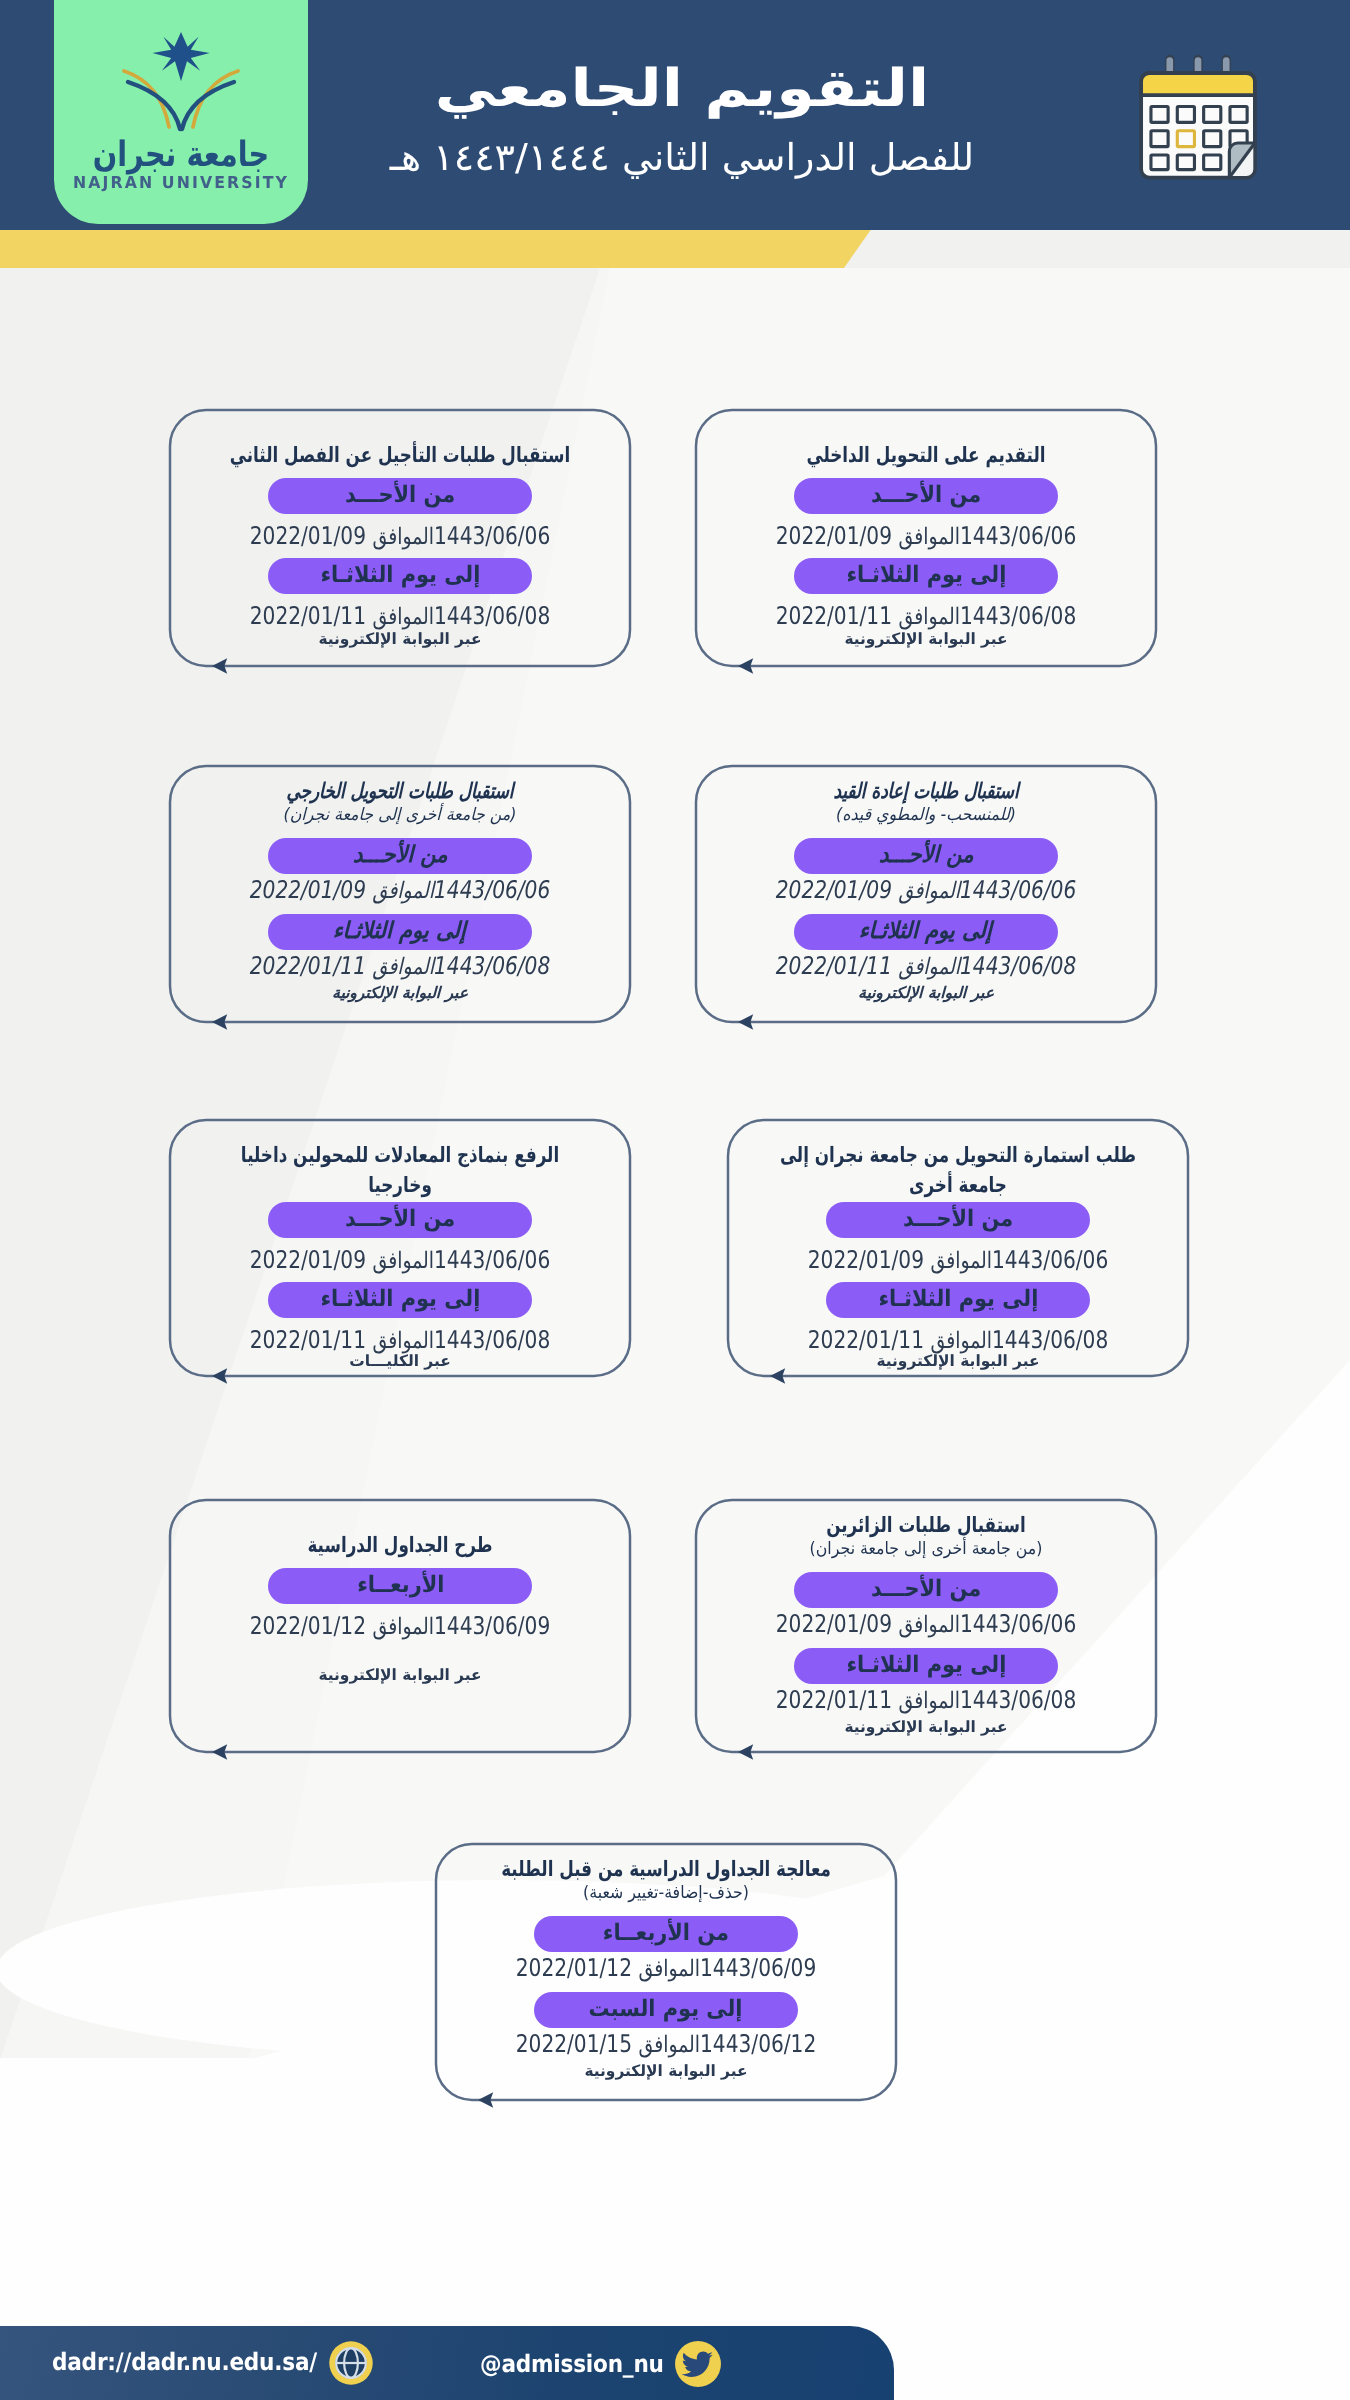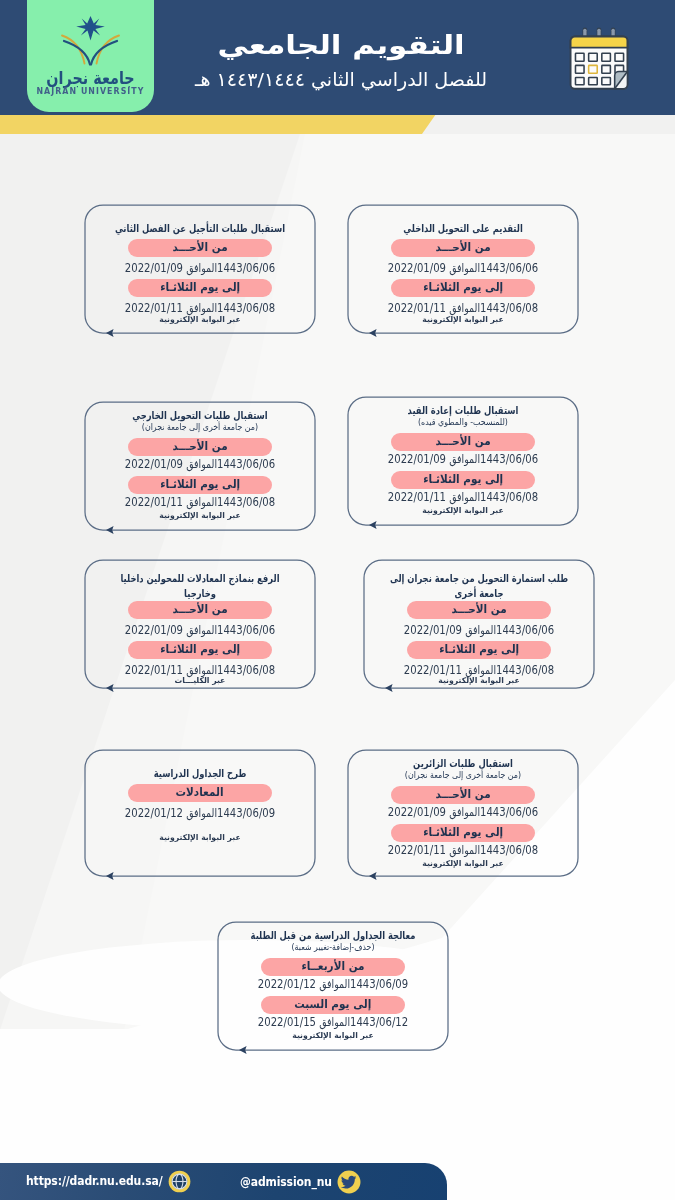--- a/index.html
+++ b/index.html
@@ -35,22 +35,22 @@
 
   
   .card{position:absolute;box-sizing:border-box;background:transparent;z-index:3;}
   .card-frame{position:absolute;left:-4px;top:-4px;overflow:visible;}
   .card-inner{position:absolute;left:0;top:0;width:100%;height:100%;box-sizing:border-box;
     font-family:"DejaVu Sans Condensed","DejaVu Sans",sans-serif;}
   .c-title{position:absolute;left:50%;transform:translateX(-50%) scaleX(.88);font-size:10.6px;
     font-weight:bold;color:#1f3350;text-align:center;line-height:1.42;width:196px;}
   .c-sub{position:absolute;left:50%;transform:translateX(-50%) scaleX(1.02);font-size:8.6px;
     font-weight:normal;color:#1f3350;text-align:center;line-height:1.2;width:240px;}
-  .pill{position:absolute;left:50%;transform:translateX(-50%);background:#fca5a5;border-radius:9px;
-    height:18px;width:144px;display:flex;align-items:center;justify-content:center;overflow:hidden;text-align:right;}
+  .pill{position:absolute;left:50%;transform:translateX(-50%);background:#8b5cf6;border-radius:9px;
+    height:18px;width:132px;display:flex;align-items:center;justify-content:center;overflow:hidden;text-align:right;}
   .pill span{font-size:11.4px;font-weight:bold;color:#1f3350;line-height:1;transform:scaleX(1.02);white-space:nowrap;}
   .dates{position:absolute;left:50%;transform:translateX(-50%) scaleX(.92);font-size:12.2px;
     color:#2d3c50;line-height:1.15;direction:rtl;white-space:nowrap;}
   .dates .num{direction:ltr;unicode-bidi:embed;}
   .dates .mw{font-size:11.4px;}
   .via{position:absolute;left:50%;transform:translateX(-50%) scaleX(1.1);font-size:7.8px;
     color:#2A3A52;line-height:1.2;white-space:nowrap;font-weight:bold;}
 
   
   .footer{position:absolute;left:0;top:1163px;width:447px;height:37px;
@@ -169,40 +169,40 @@
             <span>من الأحـــد</span>
           </div>
           <div class="dates" style="top:56px"><span class="num">1443/06/06</span><span class="mw">الموافق</span> <span class="num">2022/01/09</span></div>
           <div class="pill" style="top:74px">
             <span>إلى يوم الثلاثـاء</span>
           </div>
           <div class="dates" style="top:96px"><span class="num">1443/06/08</span><span class="mw">الموافق</span> <span class="num">2022/01/11</span></div>
           <div class="via" style="top:109.5px">عبر البوابة الإلكترونية</div>
         </div>
       </div>
-      <div class="card" style="left: 85px; top: 402px; width: 230px; height: 128px;">
+      <div class="card" style="left: 85px; top: 383px; width: 230px; height: 128px; font-style: italic;">
         <svg class="card-frame" width="238" height="136" viewBox="0 0 238 136">
           <path d="M 22 4 H 216 A 18 18 0 0 1 234 22 V 114 A 18 18 0 0 1 216 132 H 22 A 18 18 0 0 1 4 114 V 22 A 18 18 0 0 1 22 4 Z" fill="none" stroke="#5b6d86" stroke-width="1.25"></path>
           <path d="M 25 132 L 32.6 128.1 L 31.2 132 L 32.6 135.9 Z" fill="#2c4261" stroke="none"></path>
         </svg>
         <div class="card-inner">
           <div class="c-title" style="top:6px;">استقبال طلبات التحويل الخارجي</div>
           <div class="c-sub" style="top:20px">(من جامعة أخرى إلى جامعة نجران)</div>
           <div class="pill" style="top:36px">
             <span>من الأحـــد</span>
           </div>
           <div class="dates" style="top:55px"><span class="num">1443/06/06</span><span class="mw">الموافق</span> <span class="num">2022/01/09</span></div>
           <div class="pill" style="top:74px">
             <span>إلى يوم الثلاثـاء</span>
           </div>
           <div class="dates" style="top:93px"><span class="num">1443/06/08</span><span class="mw">الموافق</span> <span class="num">2022/01/11</span></div>
           <div class="via" style="top:109px">عبر البوابة الإلكترونية</div>
         </div>
       </div>
-      <div class="card" style="left: 348px; top: 397px; width: 230px; height: 128px;">
+      <div class="card" style="left: 348px; top: 383px; width: 230px; height: 128px; font-style: italic;">
         <svg class="card-frame" width="238" height="136" viewBox="0 0 238 136">
           <path d="M 22 4 H 216 A 18 18 0 0 1 234 22 V 114 A 18 18 0 0 1 216 132 H 22 A 18 18 0 0 1 4 114 V 22 A 18 18 0 0 1 22 4 Z" fill="none" stroke="#5b6d86" stroke-width="1.25"></path>
           <path d="M 25 132 L 32.6 128.1 L 31.2 132 L 32.6 135.9 Z" fill="#2c4261" stroke="none"></path>
         </svg>
         <div class="card-inner">
           <div class="c-title" style="top:6px;">استقبال طلبات إعادة القيد</div>
           <div class="c-sub" style="top:20px">(للمنسحب- والمطوي قيده)</div>
           <div class="pill" style="top:36px">
             <span>من الأحـــد</span>
           </div>
@@ -251,21 +251,21 @@
         </div>
       </div>
       <div class="card" style="left: 85px; top: 750px; width: 230px; height: 126px;">
         <svg class="card-frame" width="238" height="134" viewBox="0 0 238 134">
           <path d="M 22 4 H 216 A 18 18 0 0 1 234 22 V 112 A 18 18 0 0 1 216 130 H 22 A 18 18 0 0 1 4 112 V 22 A 18 18 0 0 1 22 4 Z" fill="none" stroke="#5b6d86" stroke-width="1.25"></path>
           <path d="M 25 130 L 32.6 126.1 L 31.2 130 L 32.6 133.9 Z" fill="#2c4261" stroke="none"></path>
         </svg>
         <div class="card-inner">
           <div class="c-title" style="top:16px;">طرح الجداول الدراسية</div>
           <div class="pill" style="top:34px">
-            <span>المعادلات</span>
+            <span>الأربعــاء</span>
           </div>
           <div class="dates" style="top:56px"><span class="num">1443/06/09</span><span class="mw">الموافق</span> <span class="num">2022/01/12</span></div>
           <div class="via" style="top:82.5px">عبر البوابة الإلكترونية</div>
         </div>
       </div>
       <div class="card" style="left: 348px; top: 750px; width: 230px; height: 126px;">
         <svg class="card-frame" width="238" height="134" viewBox="0 0 238 134">
           <path d="M 22 4 H 216 A 18 18 0 0 1 234 22 V 112 A 18 18 0 0 1 216 130 H 22 A 18 18 0 0 1 4 112 V 22 A 18 18 0 0 1 22 4 Z" fill="none" stroke="#5b6d86" stroke-width="1.25"></path>
           <path d="M 25 130 L 32.6 126.1 L 31.2 130 L 32.6 133.9 Z" fill="#2c4261" stroke="none"></path>
         </svg>
@@ -299,21 +299,21 @@
             <span>إلى يوم السبت</span>
           </div>
           <div class="dates" style="top:93px"><span class="num">1443/06/12</span><span class="mw">الموافق</span> <span class="num">2022/01/15</span></div>
           <div class="via" style="top:109px">عبر البوابة الإلكترونية</div>
         </div>
       </div>
     </div>
 
   <div class="footer">
     <div class="f-item" style="left:26px;top:6.5px;">
-      <span class="f-txt">https://dadr.nu.edu.sa/</span>
+      <span class="f-txt">dadr://dadr.nu.edu.sa/</span>
       <svg class="f-ico" width="23" height="23" viewBox="0 0 22 22" xmlns="http://www.w3.org/2000/svg">
         <circle cx="11" cy="11" r="10.4" fill="#F0D04F"></circle>
         <circle cx="11" cy="11" r="7.4" fill="#1E3F63"></circle>
         <g fill="none" stroke="#D6DEE8" stroke-width="1.05">
           <circle cx="11" cy="11" r="7.1"></circle>
           <ellipse cx="11" cy="11" rx="3.3" ry="7.1"></ellipse>
           <line x1="3.9" y1="11" x2="18.1" y2="11"></line>
         </g>
       </svg>
     </div>

